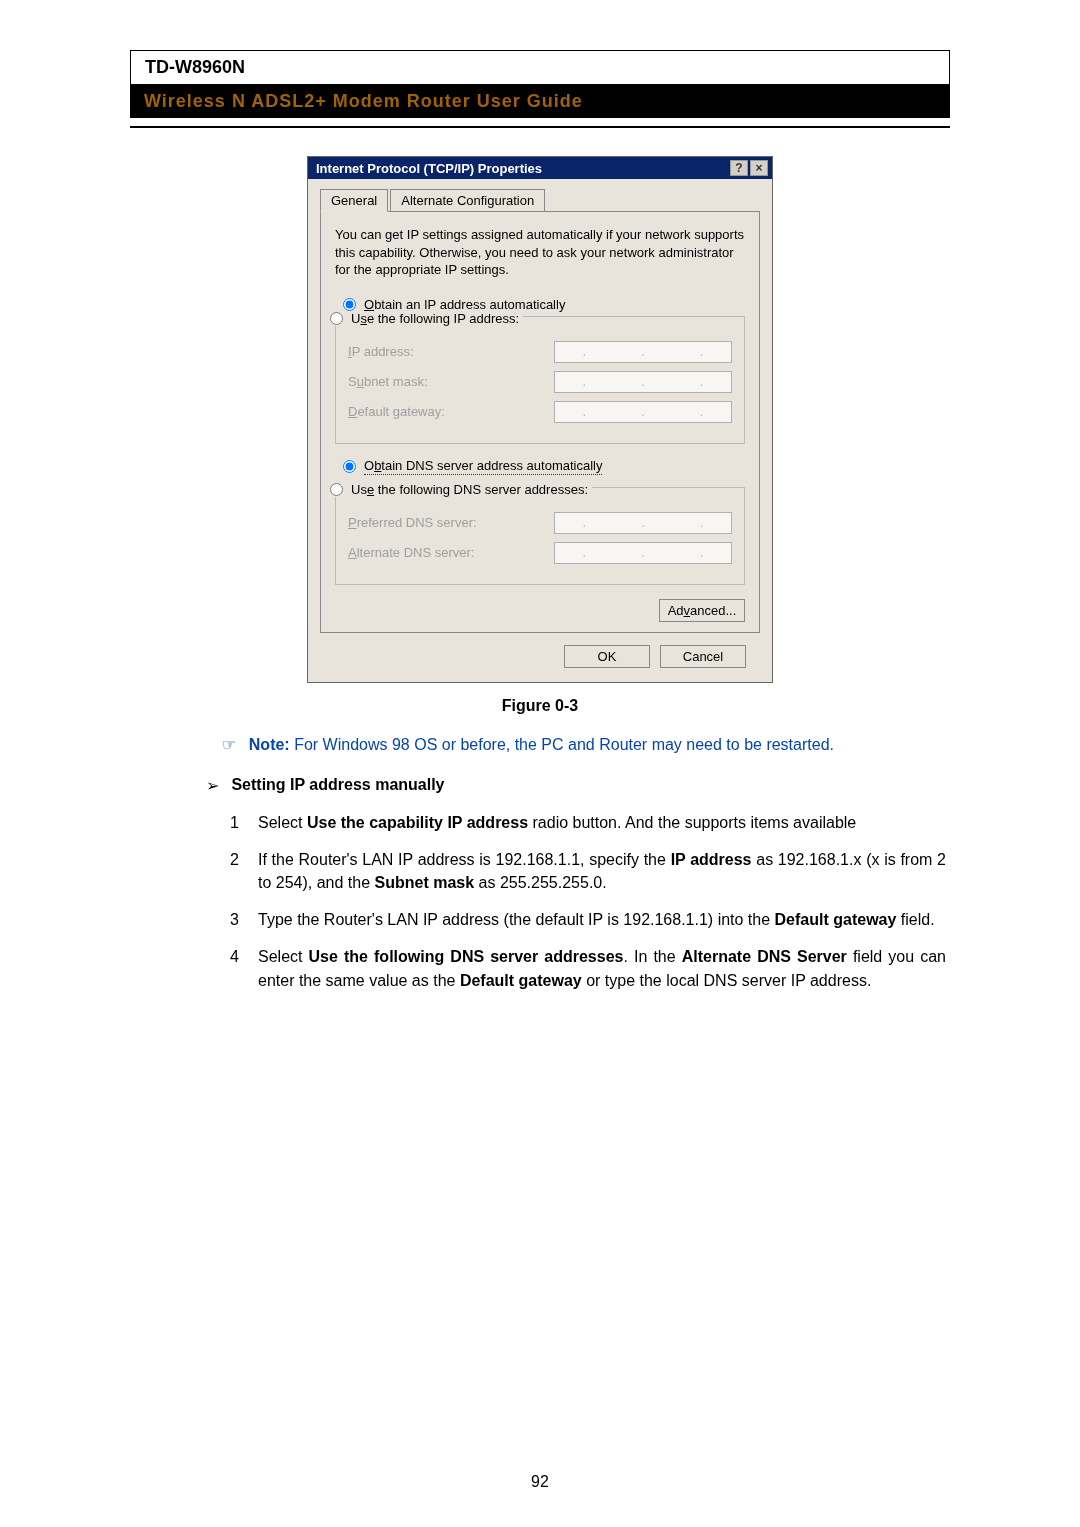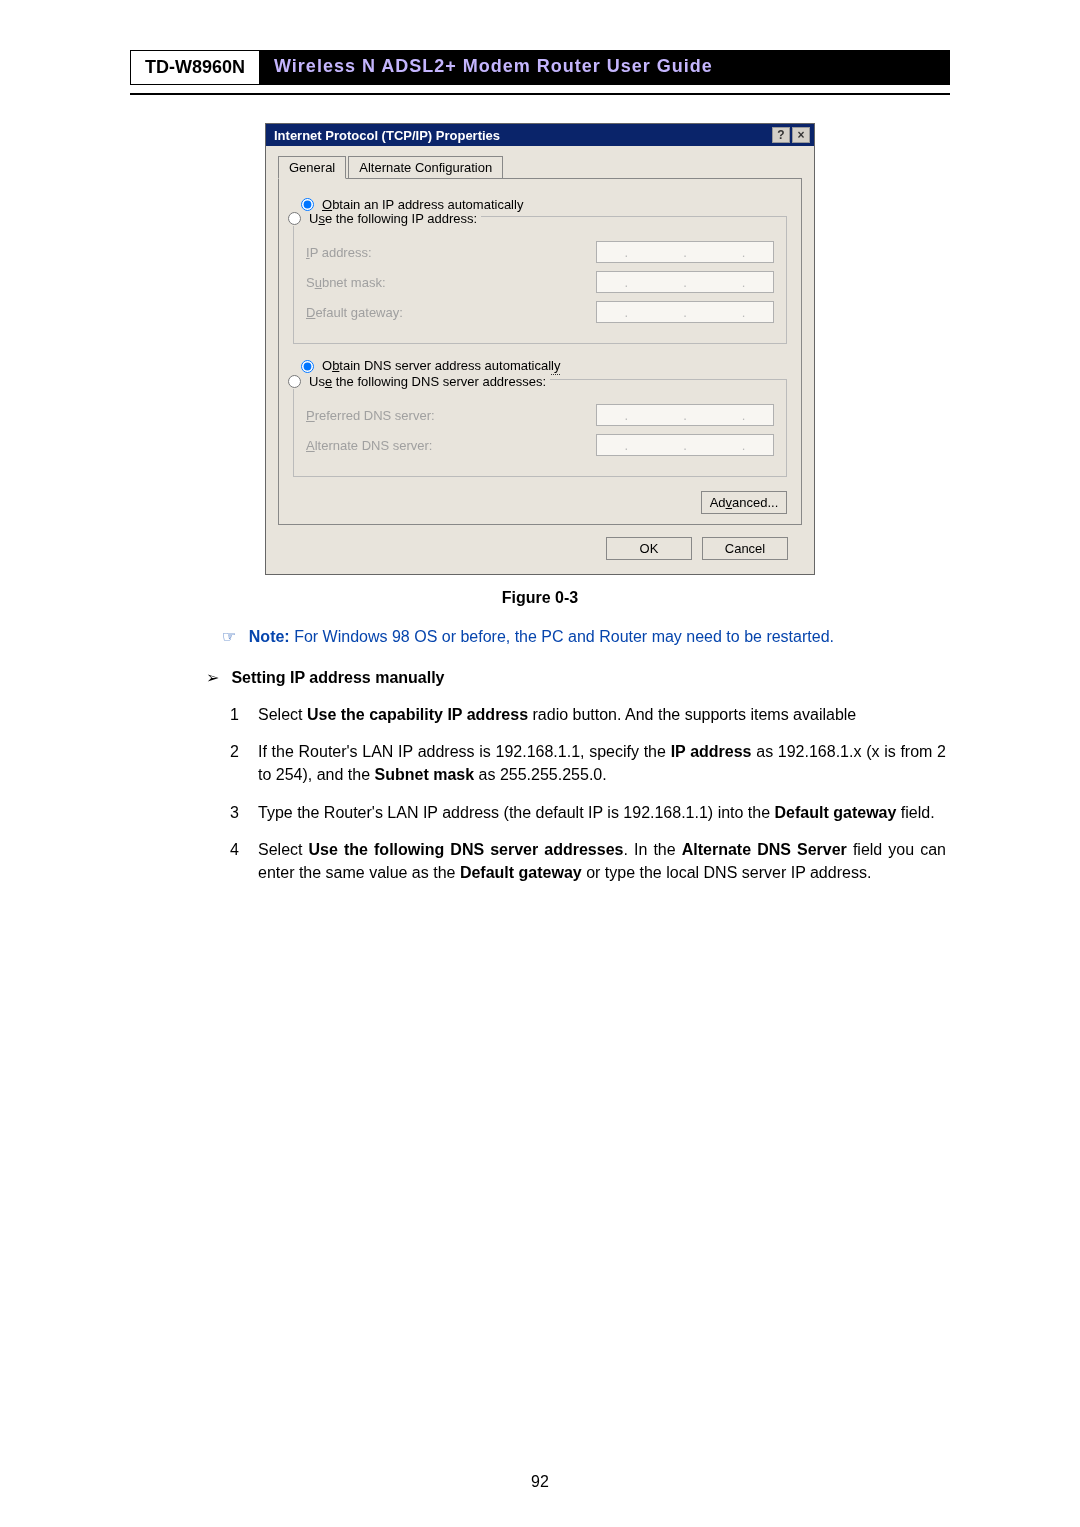--- a/index.html
+++ b/index.html
@@ -11,48 +11,49 @@
     position: relative;
     color: #000;
   }
   .page {
     padding: 50px 130px 0 130px;
   }
   .header-bar {
     display: flex;
     align-items: stretch;
     margin-bottom: 8px;
+    flex-direction: column;
   }
   .model-box {
     background: #fff;
     border: 1px solid #000;
     padding: 6px 14px;
     font-weight: bold;
     font-size: 18px;
   }
   .title-box {
     background: #000;
-    color: #c4b5fd;
+    color: #a16207;
     font-weight: bold;
     font-size: 18px;
     padding: 6px 14px;
     flex: 1;
     letter-spacing: 1px;
   }
   .divider-line {
     border-top: 2px solid #000;
     margin-bottom: 28px;
   }
   .dialog-wrapper {
     display: flex;
     justify-content: center;
     margin-bottom: 14px;
   }
   .dialog {
-    width: 550px;
+    width: 466px;
     background: #e8e4dc;
     border: 1px solid #666;
     font-family: Tahoma, Arial, sans-serif;
     font-size: 13px;
   }
   .titlebar {
     background: #0a246a;
     color: #fff;
     display: flex;
     align-items: center;
@@ -196,20 +197,21 @@
               <span>×</span>
             </div>
         </div>
       </div>
       <div class="dialog-body">
         <div class="tabs">
           <div class="tab active">General</div>
           <div class="tab">Alternate Configuration</div>
         </div>
         <div class="tabpanel">
+          <div class="intro">You can get IP settings assigned automatically if your network supports this capability. Otherwise, you need to ask your network administrator for the appropriate IP settings.</div>
 
           <label class="radio-row">
             <input type="radio" name="ipmode" checked="" style="">
             <span><u>O</u>btain an IP address automatically</span>
           </label>
 
           <div class="fieldset" style="position:relative; margin-top:4px;">
             <label class="radio-row" style="position:absolute; top:-10px; left:8px; background:#e8e4dc; padding:0 4px;">
               <input type="radio" name="ipmode" style="">
               <span>U<u>s</u>e the following IP address:</span>
@@ -239,21 +241,21 @@
                   <span class="ip-dot">.</span>
                 </div>
             </div>
           </div>
 
           <label class="radio-row">
             <input type="radio" name="dnsmode" checked="" style="">
             <span class="radio-dotted">O<u>b</u>tain DNS server address automatically</span>
           </label>
 
-          <div class="fieldset" style="position:relative; margin-top:4px;">
+          <div class="fieldset" style="position:relative; margin-top:12px;">
             <label class="radio-row" style="position:absolute; top:-10px; left:8px; background:#e8e4dc; padding:0 4px;">
               <input type="radio" name="dnsmode" style="">
               <span>Us<u>e</u> the following DNS server addresses:</span>
             </label>
             <div style="height:6px"></div>
             <div class="field-row">
               <span class="field-label"><u>P</u>referred DNS server:</span>
               <div class="ip-input">
                   <span class="ip-dot">.</span>
                   <span class="ip-dot">.</span>

